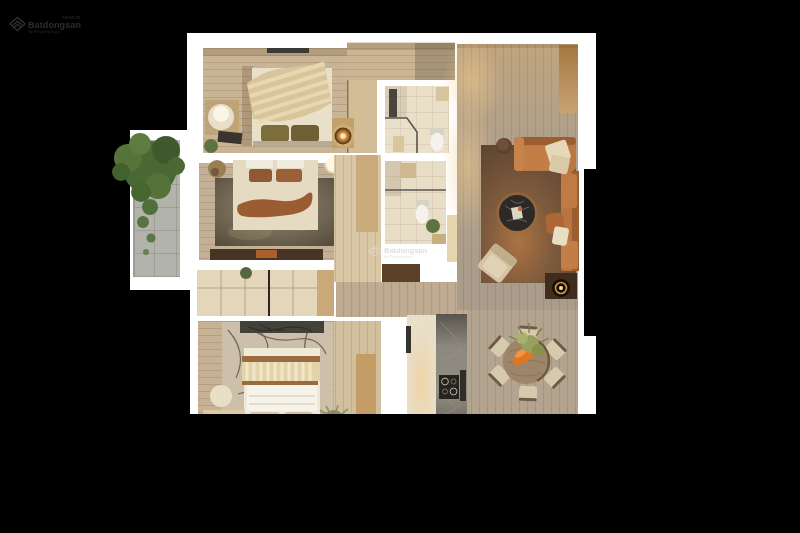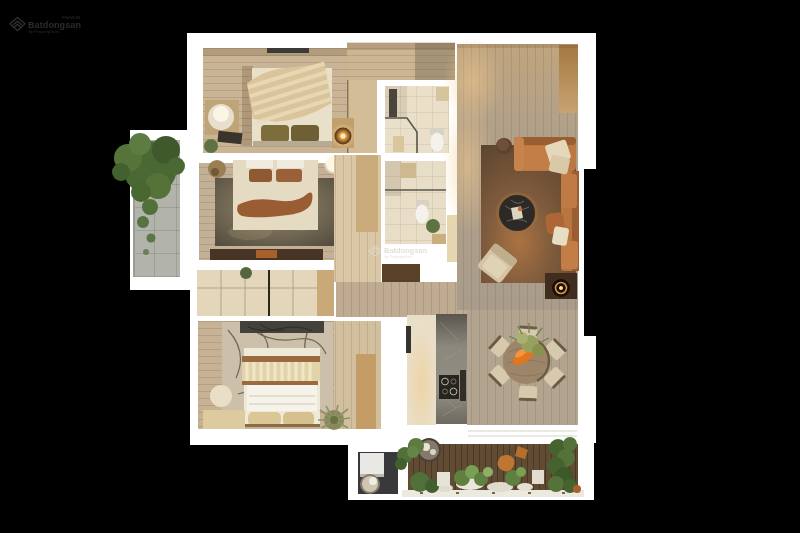--- a/index.html
+++ b/index.html
@@ -1,16 +1,16 @@
 <!DOCTYPE html>
 <html><head>
 <meta charset="utf-8">
 <style>
   html,body{margin:0;padding:0;background:#000;}
-  .page{position:relative;width:800px;height:533px;background:#000;overflow:hidden;
+  .page{position:relative;width:800px;height:414px;background:#000;overflow:hidden;
         font-family:"Liberation Sans", sans-serif;}
 </style>
 </head>
 <body>
 <div class="page">
 <svg width="800" height="533" viewBox="0 0 800 533" xmlns="http://www.w3.org/2000/svg">
 <defs>
   <pattern id="hplank" width="40" height="7" patternUnits="userSpaceOnUse">
     <line x1="0" y1="6.5" x2="40" y2="6.5" stroke="rgba(80,55,30,0.15)" stroke-width="1"></line>
   </pattern>

